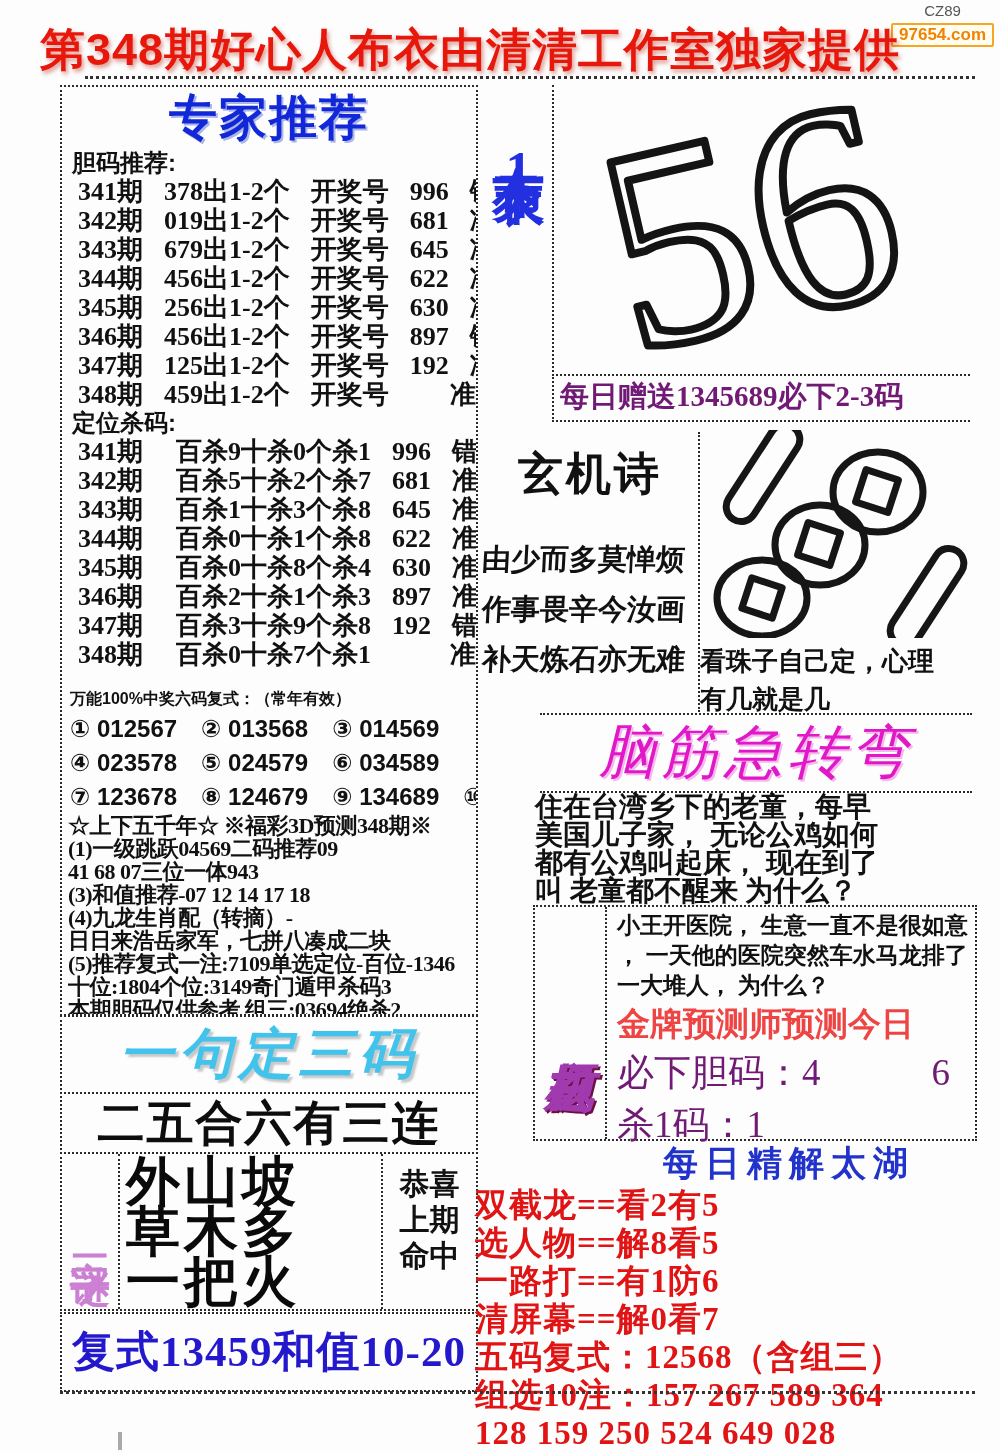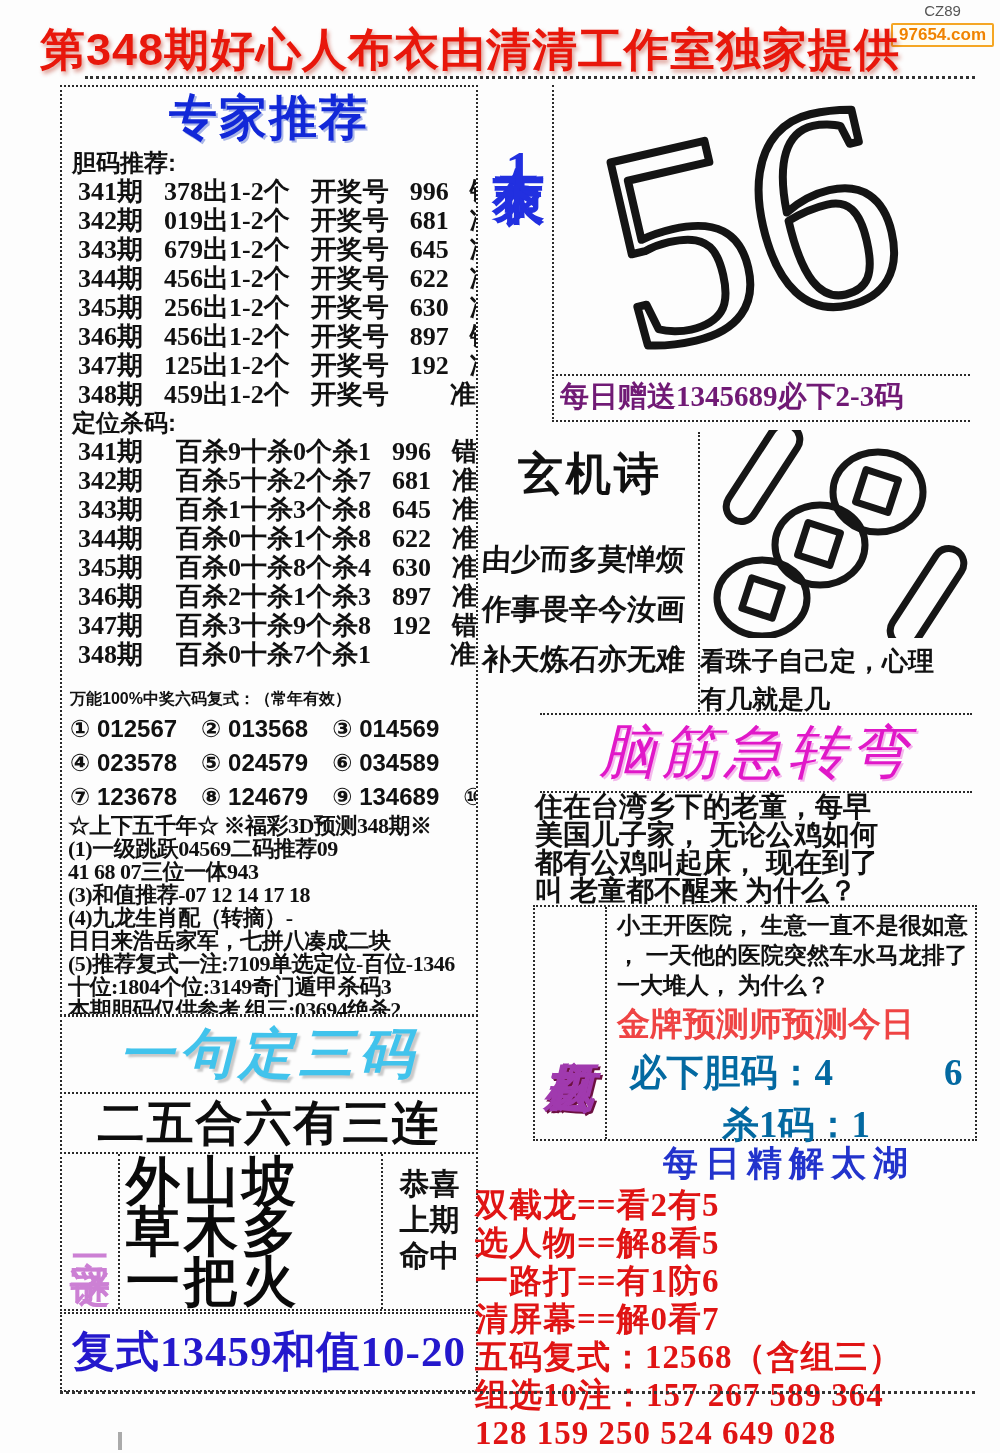--- a/index.html
+++ b/index.html
@@ -70,21 +70,21 @@
                text-shadow:2px 2px 0 #f4b8ec;}
   .riddle{left:535px;top:793px;width:445px;}
   .riddle div{font-size:28px;font-weight:bold;line-height:28px;white-space:nowrap;}
   .xjt{left:533px;top:905px;width:440px;height:232px;display:flex;}
   .xjt-label{width:70px;display:flex;align-items:center;justify-content:center;
              writing-mode:vertical-rl;text-orientation:upright;font-size:50px;font-weight:bold;
              font-style:italic;color:#a03aae;text-shadow:2px 2px 0 #6b1040;letter-spacing:2px;}
   .xjt-body{flex:1;padding:4px 0 0 10px;}
   .xjt-body .small div{font-size:23px;font-weight:bold;line-height:30px;white-space:nowrap;}
   .gold{font-size:33px;font-weight:bold;color:#ef4444;line-height:46px;white-space:nowrap;}
-  .bidown,.kill{font-size:37px;font-weight:bold;color:#0369a1;line-height:52px;white-space:nowrap;text-align:center;}
+  .bidown,.kill{font-size:37px;font-weight:normal;color:#701a75;line-height:52px;white-space:nowrap;}
   .taihu{left:600px;top:1140px;width:378px;text-align:center;}
   .taihu span{font-size:35px;font-weight:bold;color:#2233cc;letter-spacing:7px;}
   .redblk{left:475px;top:1186px;width:515px;}
   .redblk div{font-size:33px;font-weight:bold;color:#e01414;line-height:38px;white-space:nowrap;letter-spacing:1px;}
   .hr-bot{left:60px;top:1391px;width:915px;border-top:3px dotted #333;}
   .artifact{left:118px;top:1432px;width:4px;height:18px;background:#aaa;}
 </style>
 </head>
 <body>
 

